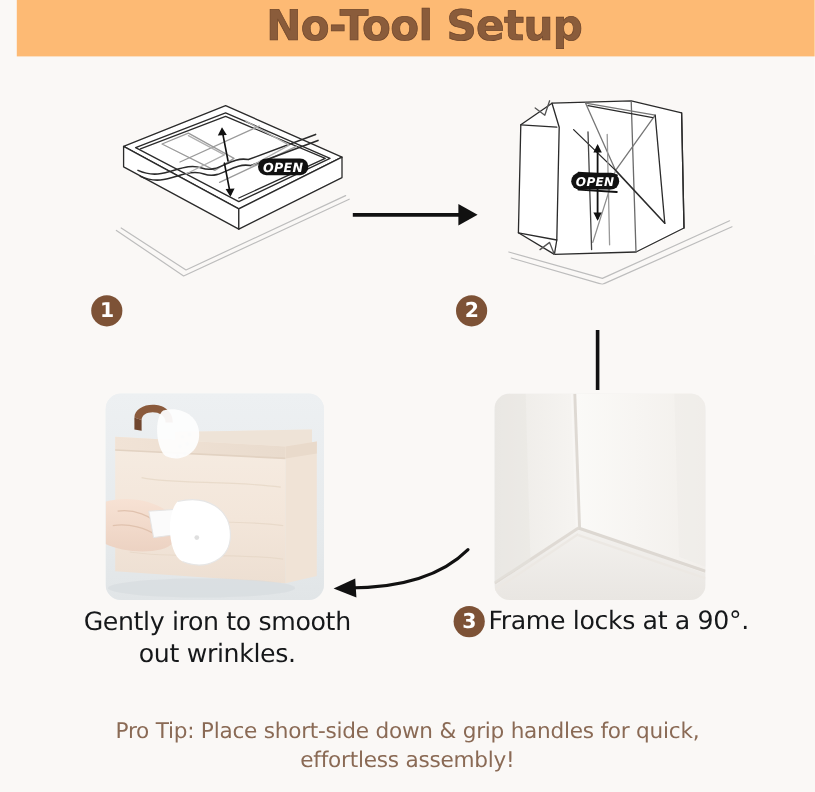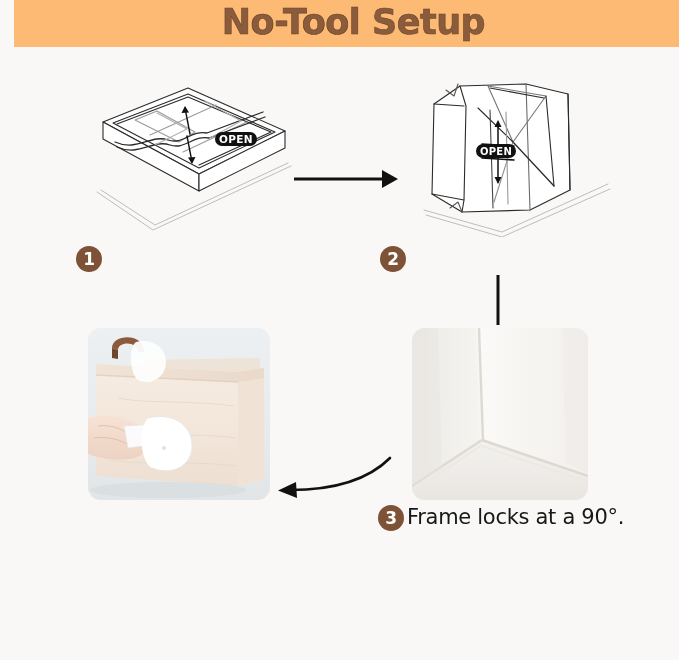--- a/index.html
+++ b/index.html
@@ -38,20 +38,21 @@
     font-weight: bold;
     color: #8a5c3b;
     letter-spacing: -0.5px;
     line-height: 1;
     margin-top: -2px;
     -webkit-text-stroke: 0.6px #6e452a;
   }
   
   .panel {
     position: absolute;
+    font-style: italic;
   }
   
   .caption {
     position: absolute;
     display: flex;
     align-items: flex-start;
     color: #16181a;
     font-size: 21px;
     font-family: "DejaVu Sans", sans-serif;
     letter-spacing: -0.3px;
@@ -366,15 +367,23 @@
       <path d="M24 40 L6 48.5 L25 56 Z" fill="#111"></path>
     </svg>
   </div>
 
 
   <div class="caption" style="left:378px; top:505px;">
     <span class="badge">3</span>
     <span class="cap-text">Frame locks at a 90°.</span>
   </div>
 
-
+  <div class="cap-center" style="left:56px; top:505px; width:250px;">
+    <div>Gently iron to smooth</div>
+    <div>out wrinkles.</div>
+  </div>
+
+  <div class="protip">
+    <div>Pro Tip: Place short-side down &amp; grip handles for quick,</div>
+    <div>effortless assembly!</div>
+  </div>
 
 </div>
 
 </body></html>

